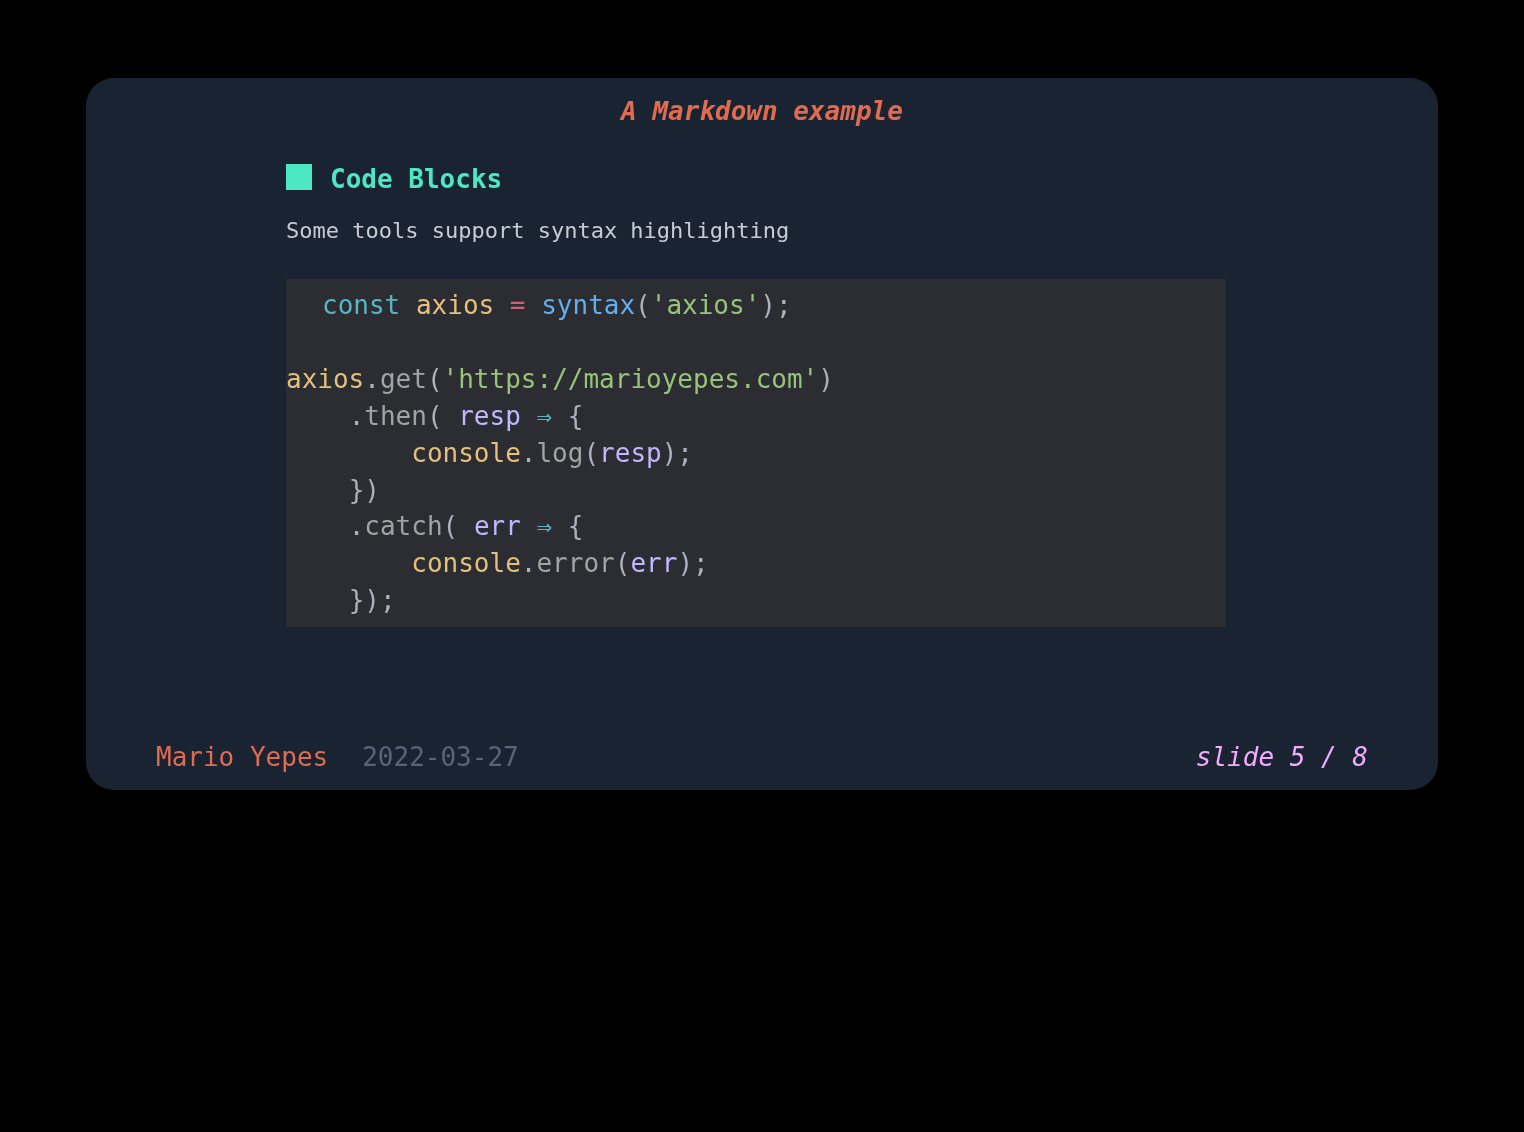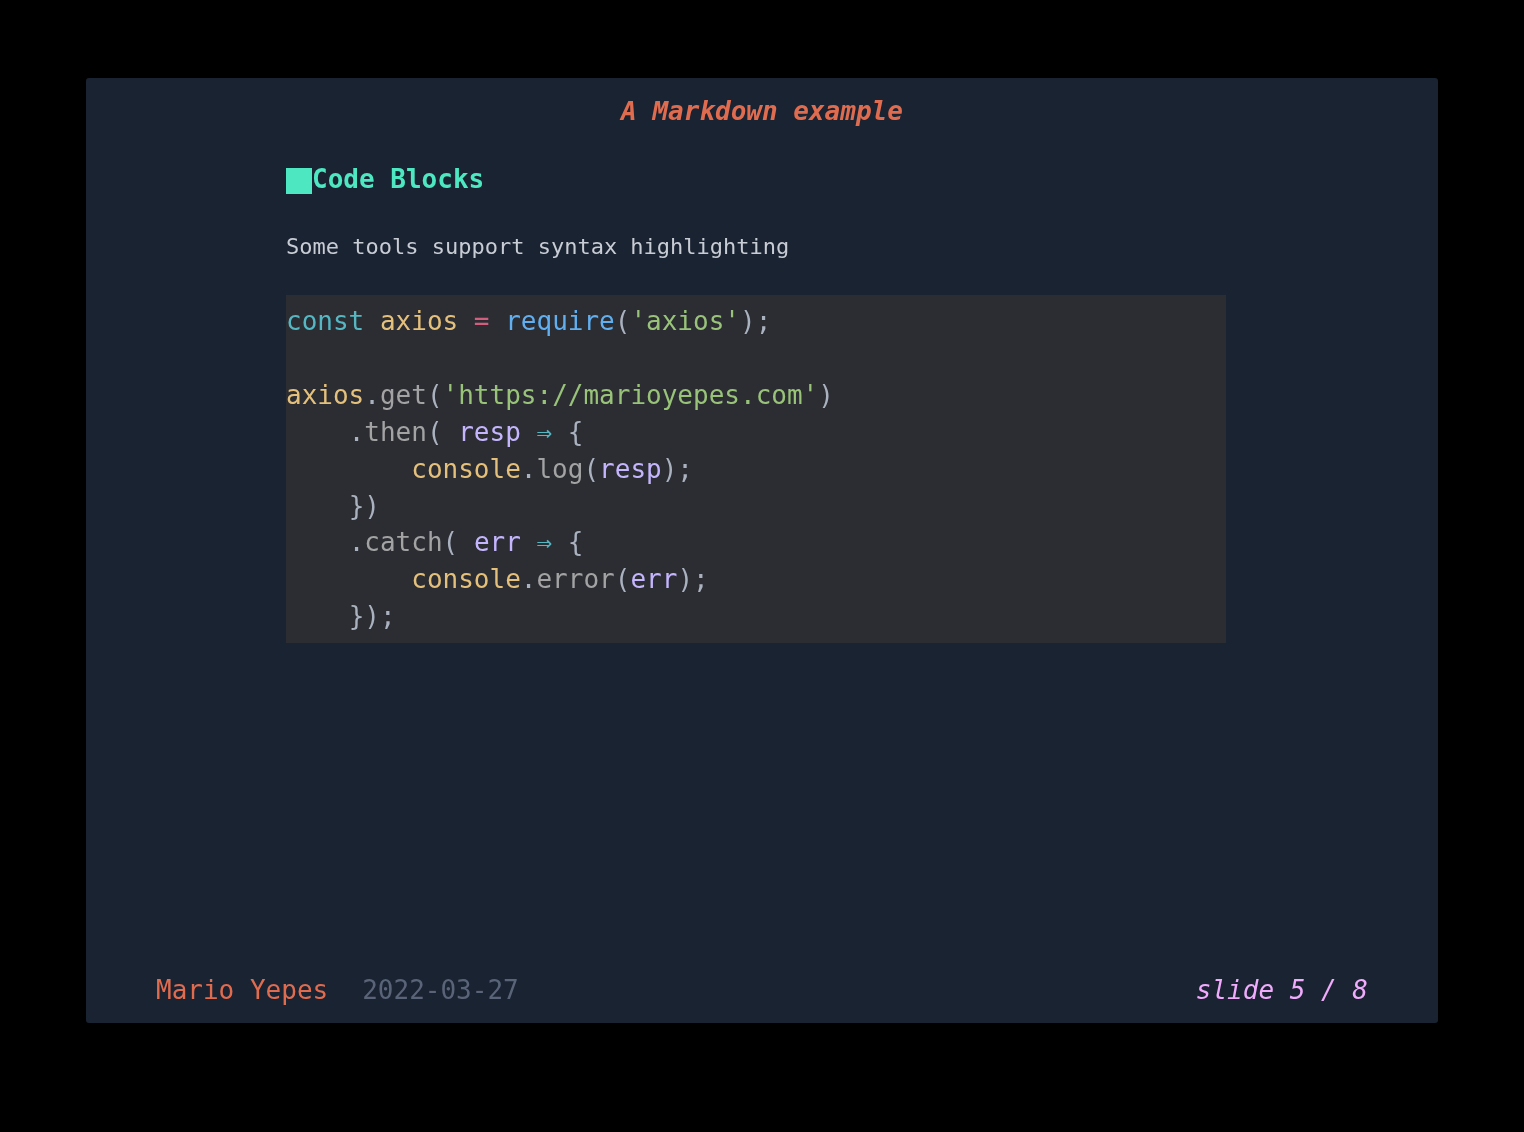--- a/index.html
+++ b/index.html
@@ -14,41 +14,42 @@
       height: 1132px;
       font-family: 'Menlo', 'Monaco', 'Consolas', monospace;
       display: flex;
       align-items: flex-start;
       justify-content: center;
       padding-top: 78px;
     }
     
     .slide {
       width: 1352px;
-      height: 945px;
+      height: 712px;
       background: #1a2332;
-      border-radius: 3px;
+      border-radius: 28px;
       position: relative;
       padding: 18px 70px 0 70px;
     }
     
     .title {
       text-align: center;
       color: #e06c50;
       font-size: 26px;
       font-weight: bold;
       font-style: italic;
       margin-bottom: 38px;
     }
     
     .section-header {
       display: flex;
-      align-items: flex-end;
+      align-items: flex-start;
+      gap: 18px;
       margin-left: 130px;
-      margin-bottom: 40px;
+      margin-bottom: 24px;
     }
     
     .section-marker {
       width: 26px;
       height: 26px;
       background: #4de8c2;
     }
     
     .section-title {
       color: #4de8c2;
@@ -100,21 +101,21 @@
       color: #5a6478;
       text-align: center;
     }
     
     .slide-counter {
       color: #f0abfc;
       font-style: italic;
     }
     
     
-    .kw { color: #56b6c2; }
+    .kw { color: #56b6c2; margin-left: 36px; }
     .var { color: #e5c07b; }
     .op { color: #d35d7c; }
     .fn { color: #61afef; }
     .method { color: #a3a3a3; }
     .str { color: #98c379; margin-top: 41px; }
     .punct { color: #abb2bf; }
     .arrow { color: #56b6c2; }
     .param { color: #c4b5fd; }
     .obj { color: #e5c07b; }
   </style>
@@ -126,21 +127,21 @@
   <div class="title">A Markdown example</div>
 
   <div class="section-header">
     <div class="section-marker"></div>
     <div class="section-title">Code Blocks</div>
   </div>
 
   <div class="body-text">Some tools support syntax highlighting</div>
 
   <div class="code-block">
-    <div class="code-line"><span class="kw">const</span><span class="var"> axios </span><span class="op">=</span><span class="fn"> require</span><span class="punct">(</span><span class="str">'axios'</span><span class="punct">);</span></div>
+    <div class="code-line"><span class="kw">const</span><span class="var"> axios </span><span class="op">=</span><span class="fn"> syntax</span><span class="punct">(</span><span class="str">'axios'</span><span class="punct">);</span></div>
     <div class="code-line">&nbsp;</div>
     <div class="code-line"><span class="obj">axios</span><span class="punct">.</span><span class="method">get</span><span class="punct">(</span><span class="str">'https://marioyepes.com'</span><span class="punct">)</span></div>
     <div class="code-line"><span class="punct">    </span><span class="punct">.</span><span class="method">then</span><span class="punct">( </span><span class="param">resp</span><span class="arrow"> ⇒ </span><span class="punct">{</span></div>
     <div class="code-line"><span class="punct">        </span><span class="obj">console</span><span class="punct">.</span><span class="method">log</span><span class="punct">(</span><span class="param">resp</span><span class="punct">);</span></div>
     <div class="code-line"><span class="punct">    </span><span class="punct">})</span></div>
     <div class="code-line"><span class="punct">    </span><span class="punct">.</span><span class="method">catch</span><span class="punct">( </span><span class="param">err</span><span class="arrow"> ⇒ </span><span class="punct">{</span></div>
     <div class="code-line"><span class="punct">        </span><span class="obj">console</span><span class="punct">.</span><span class="method">error</span><span class="punct">(</span><span class="param">err</span><span class="punct">);</span></div>
     <div class="code-line"><span class="punct">    </span><span class="punct">});</span></div>
   </div>
 

